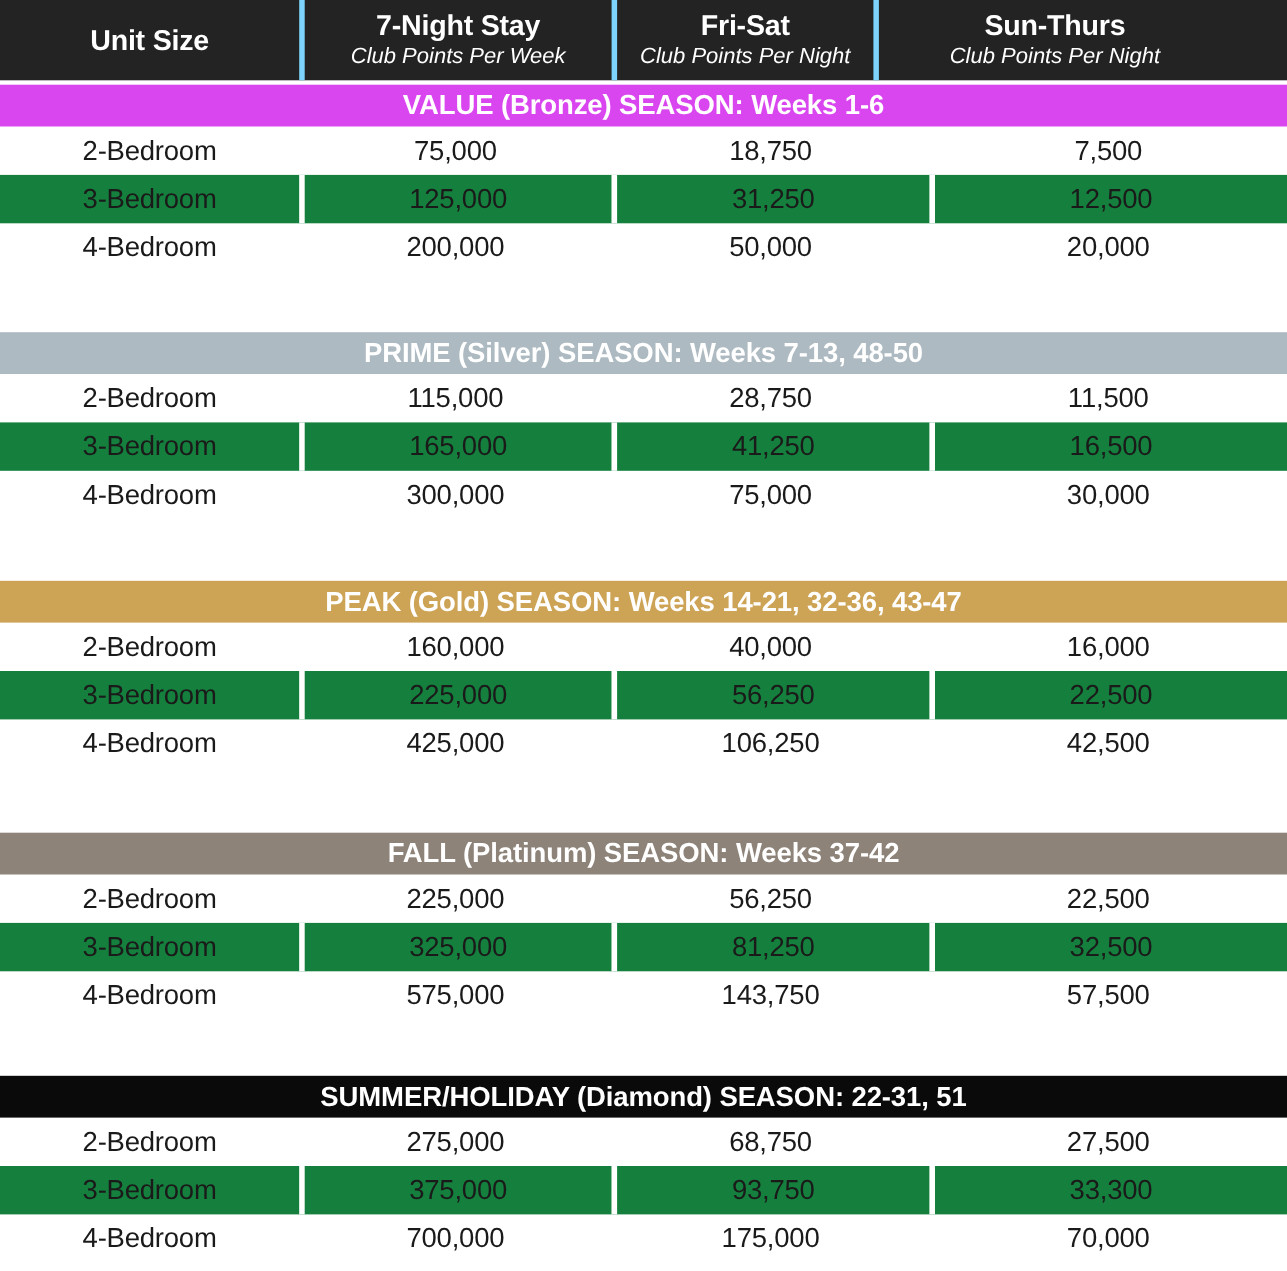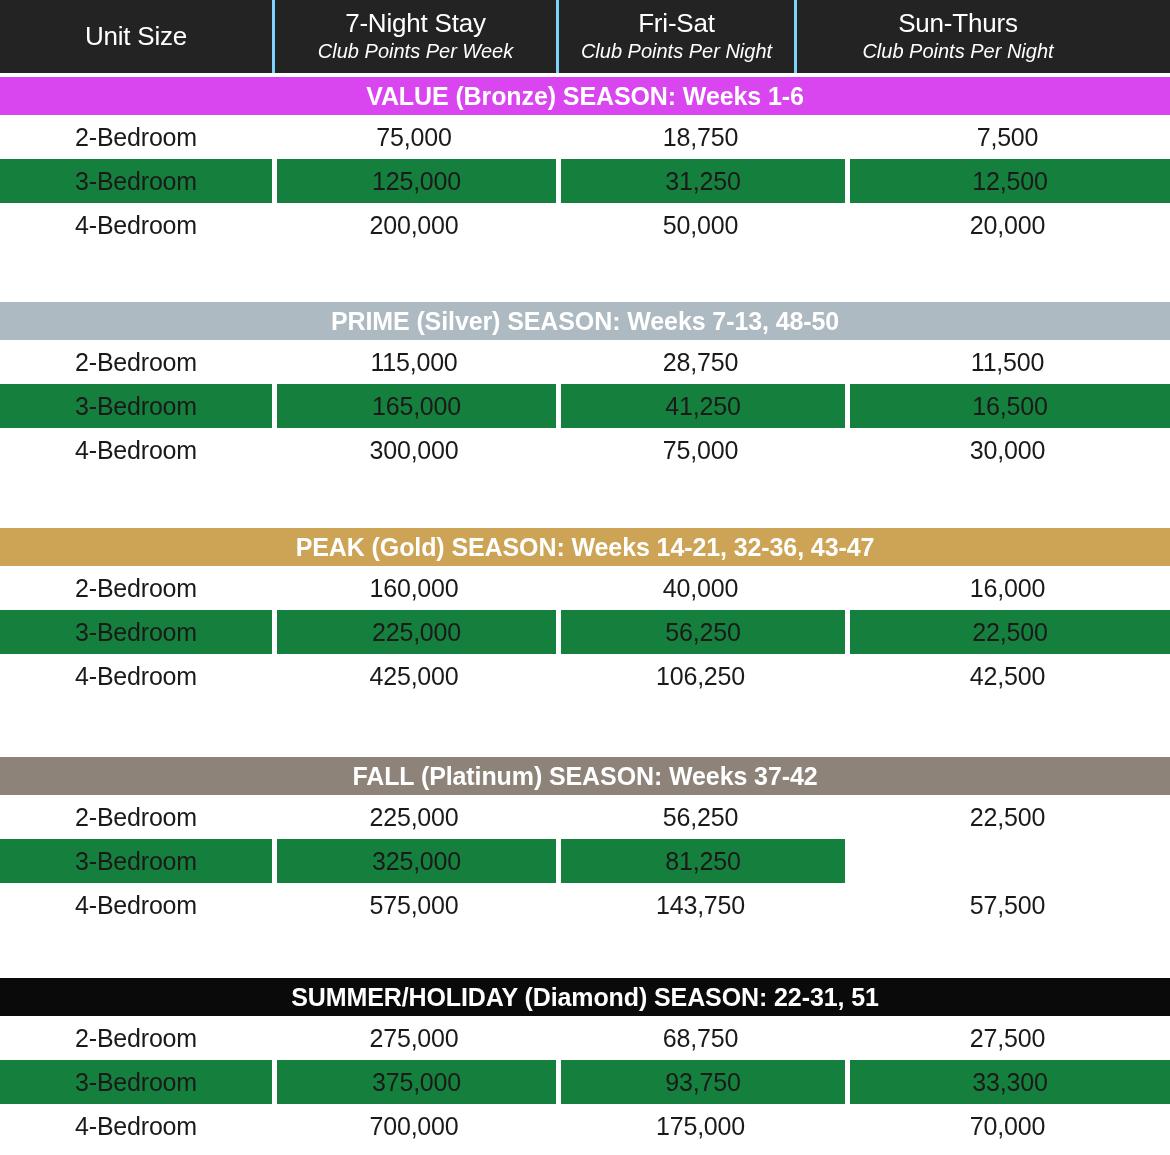--- a/index.html
+++ b/index.html
@@ -33,30 +33,30 @@
   }
   .col-header .hcell {
     display: flex;
     flex-direction: column;
     align-items: center;
     justify-content: center;
     color: #ffffff;
     text-align: center;
     padding: 0 6px;
   }
-  .col-header .hcell + .hcell { border-left: 3px solid #7dd3fc; }
+  .col-header .hcell + .hcell { border-left: 5px solid #7dd3fc; }
 
   .hc-unit  { width: 272px; }
   .hc-week  { width: 284px; }
   .hc-frisat{ width: 238px; }
   .hc-sun   { width: 325px; }
 
   .hcell .main {
     font-size: 26px;
-    font-weight: normal;
+    font-weight: bold;
     line-height: 1.05;
     letter-spacing: -0.2px;
     white-space: nowrap;
     text-align: center;
   }
   .hcell .sub {
     font-size: 20px;
     font-style: italic;
     line-height: 1.15;
     margin-top: 2px;
@@ -194,20 +194,21 @@
       <div class="row" style="top: 795px;">
         <div class="cell c-unit">2-Bedroom</div>
         <div class="cell c-week">225,000</div>
         <div class="cell c-frisat">56,250</div>
         <div class="cell c-sun">22,500</div>
       </div>
       <div class="row band" style="top: 839px;">
         <div class="cell c-unit">3-Bedroom</div>
         <div class="cell c-week">325,000</div>
         <div class="cell c-frisat">81,250</div>
+        <div class="cell c-sun">32,500</div>
       </div>
       <div class="row" style="top: 883px;">
         <div class="cell c-unit">4-Bedroom</div>
         <div class="cell c-week">575,000</div>
         <div class="cell c-frisat">143,750</div>
         <div class="cell c-sun">57,500</div>
       </div>
       <div class="banner" style="top: 978px; background: rgb(10, 10, 10);">SUMMER/HOLIDAY (Diamond) SEASON: 22-31, 51</div>
       <div class="row" style="top: 1016px;">
         <div class="cell c-unit">2-Bedroom</div>

